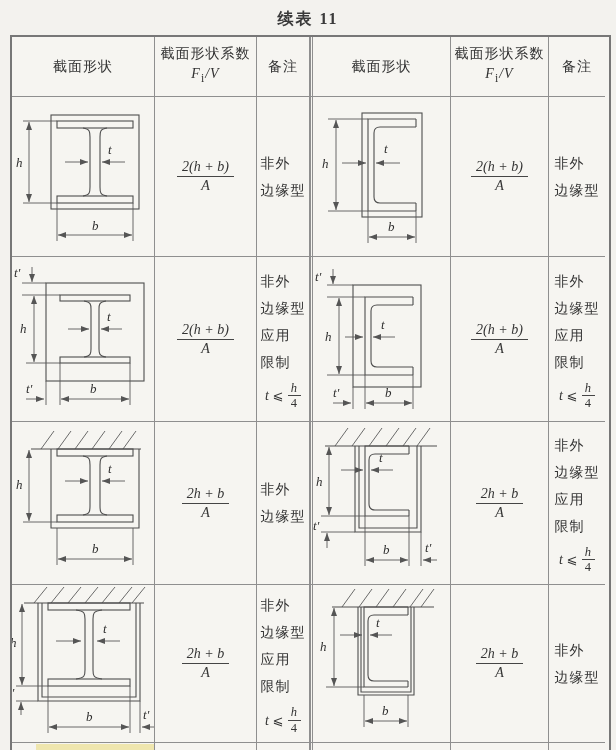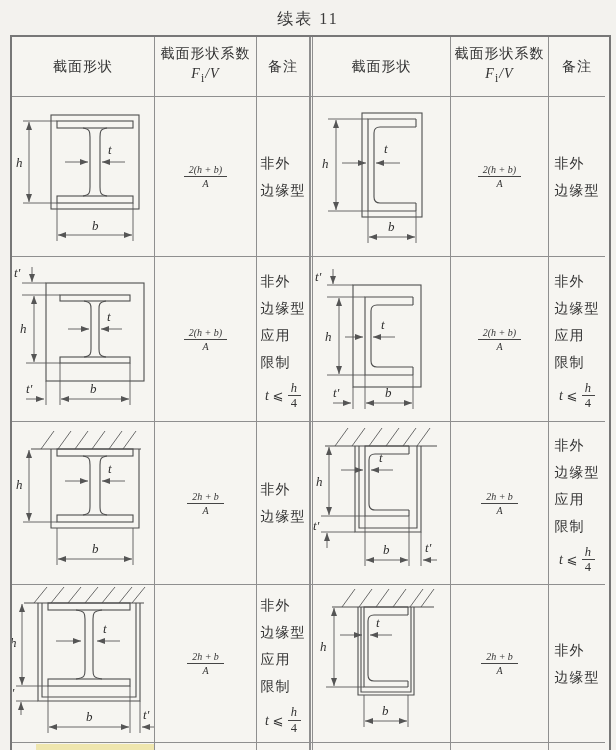--- a/index.html
+++ b/index.html
@@ -1,35 +1,35 @@
 <!DOCTYPE html>
 <html><head>
 <meta charset="utf-8">
 <style>
   html,body{margin:0;padding:0}
   body{width:616px;height:750px;overflow:hidden;background:#f3f2ee;
        font-family:"Liberation Serif","DejaVu Serif",serif;color:#333}
-  .title{width:616px;text-align:center;padding-top:9px;font-size:16px;font-weight:normal;
+  .title{width:616px;text-align:center;padding-top:9px;font-size:16px;font-weight:bold;
          letter-spacing:2px;color:#3a3a3a}
   .tbl{position:absolute;left:10px;top:35px;width:597px;height:715px;
        border:2px solid #777;border-bottom:none;
        display:grid;
        grid-template-columns:143px 102px 53px 141px 98px 56px;
        grid-template-rows:60px 160px 165px 163px 158px 7px;
        background:#f6f5f1}
   .cell{border-right:1px solid #8f8f8f;border-bottom:1px solid #8f8f8f;
         display:flex;align-items:center;justify-content:center;
         flex-direction:column;box-sizing:border-box;overflow:hidden;position:relative}
   .c6{border-right:none}
   .c4{border-left:3px double #8f8f8f}
   .sliver{border-bottom:none}
   .hl{position:absolute;left:24px;top:1px;width:122px;height:6px;background:#efe6ae}
   .hdr{font-size:14px;letter-spacing:1px;line-height:20px;text-align:center}
   .it{font-style:italic}
-  .frac{display:flex;flex-direction:column;align-items:center;font-size:10px}
+  .frac{display:flex;flex-direction:column;align-items:center;font-size:14px}
   .frac .num{border-bottom:1px solid #454545;padding:0 5px 1px}
   .frac .den{margin-top:1px}
   .note{font-size:14px;line-height:27px;letter-spacing:1px;}
   .limit{display:flex;align-items:center;justify-content:center;gap:3px;margin-top:5px;
          font-size:14px}
   .limit .rel{font-family:"DejaVu Sans","Liberation Sans",sans-serif;font-size:13px}
   .sfrac{display:inline-flex;flex-direction:column;align-items:center;
          font-size:12.5px;line-height:1.15}
   .sfrac .top{border-bottom:1px solid #454545;padding:0 3px}
   svg{display:block}

